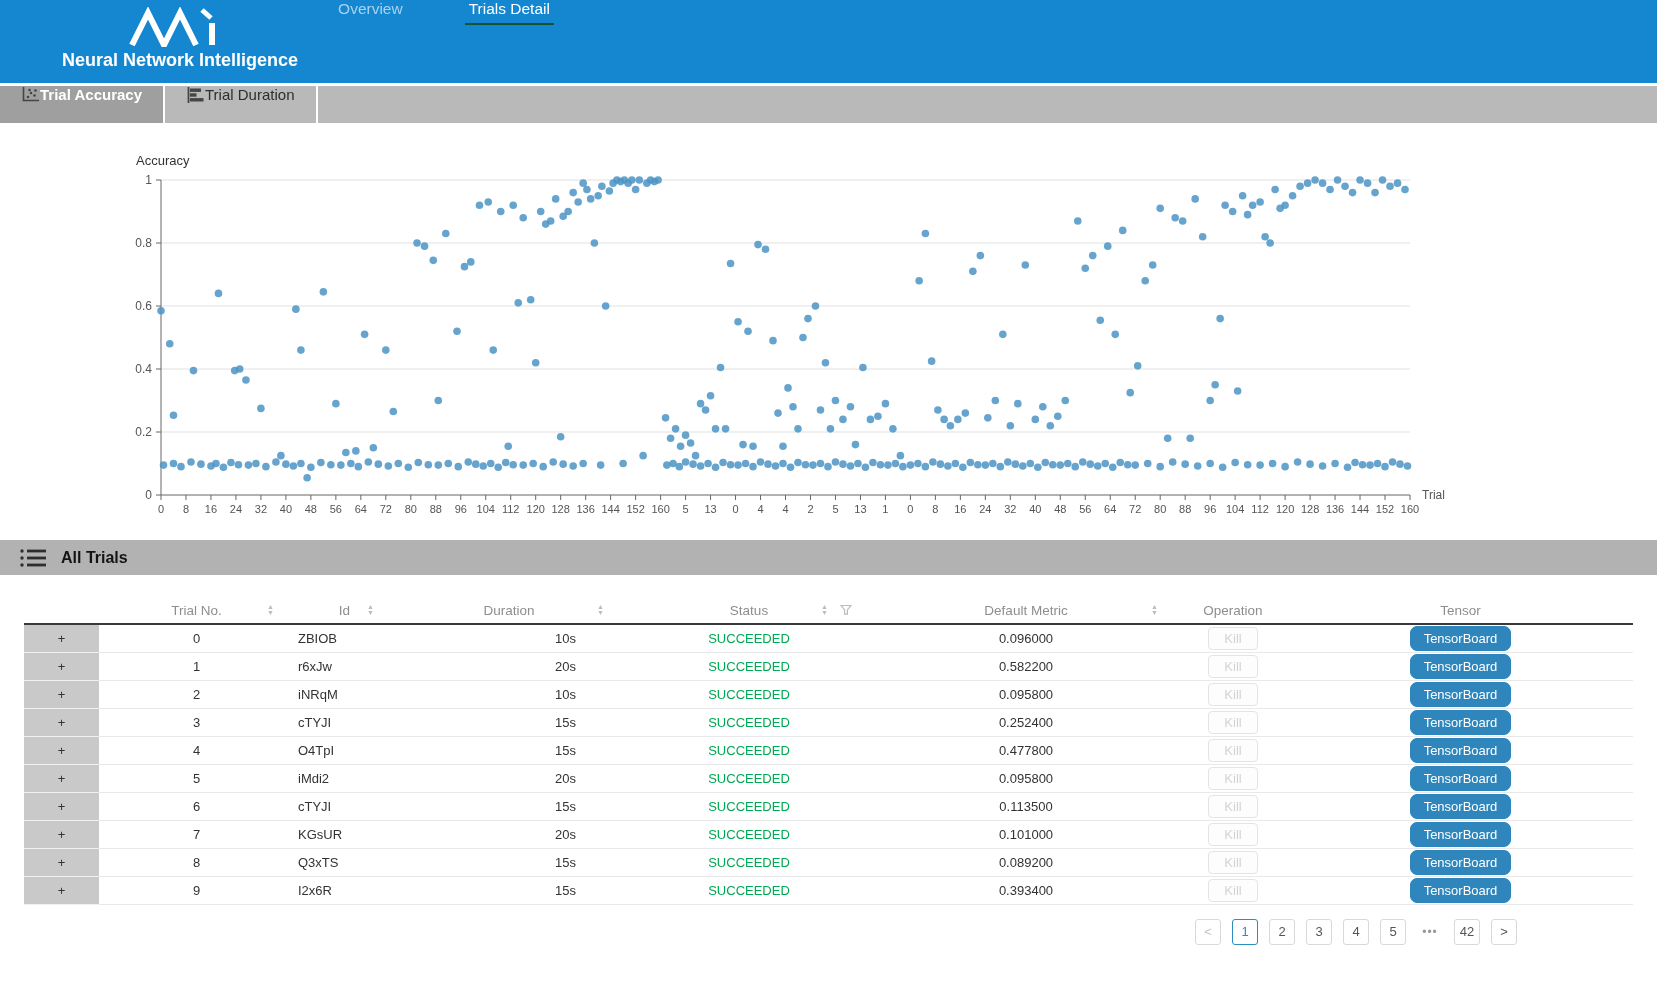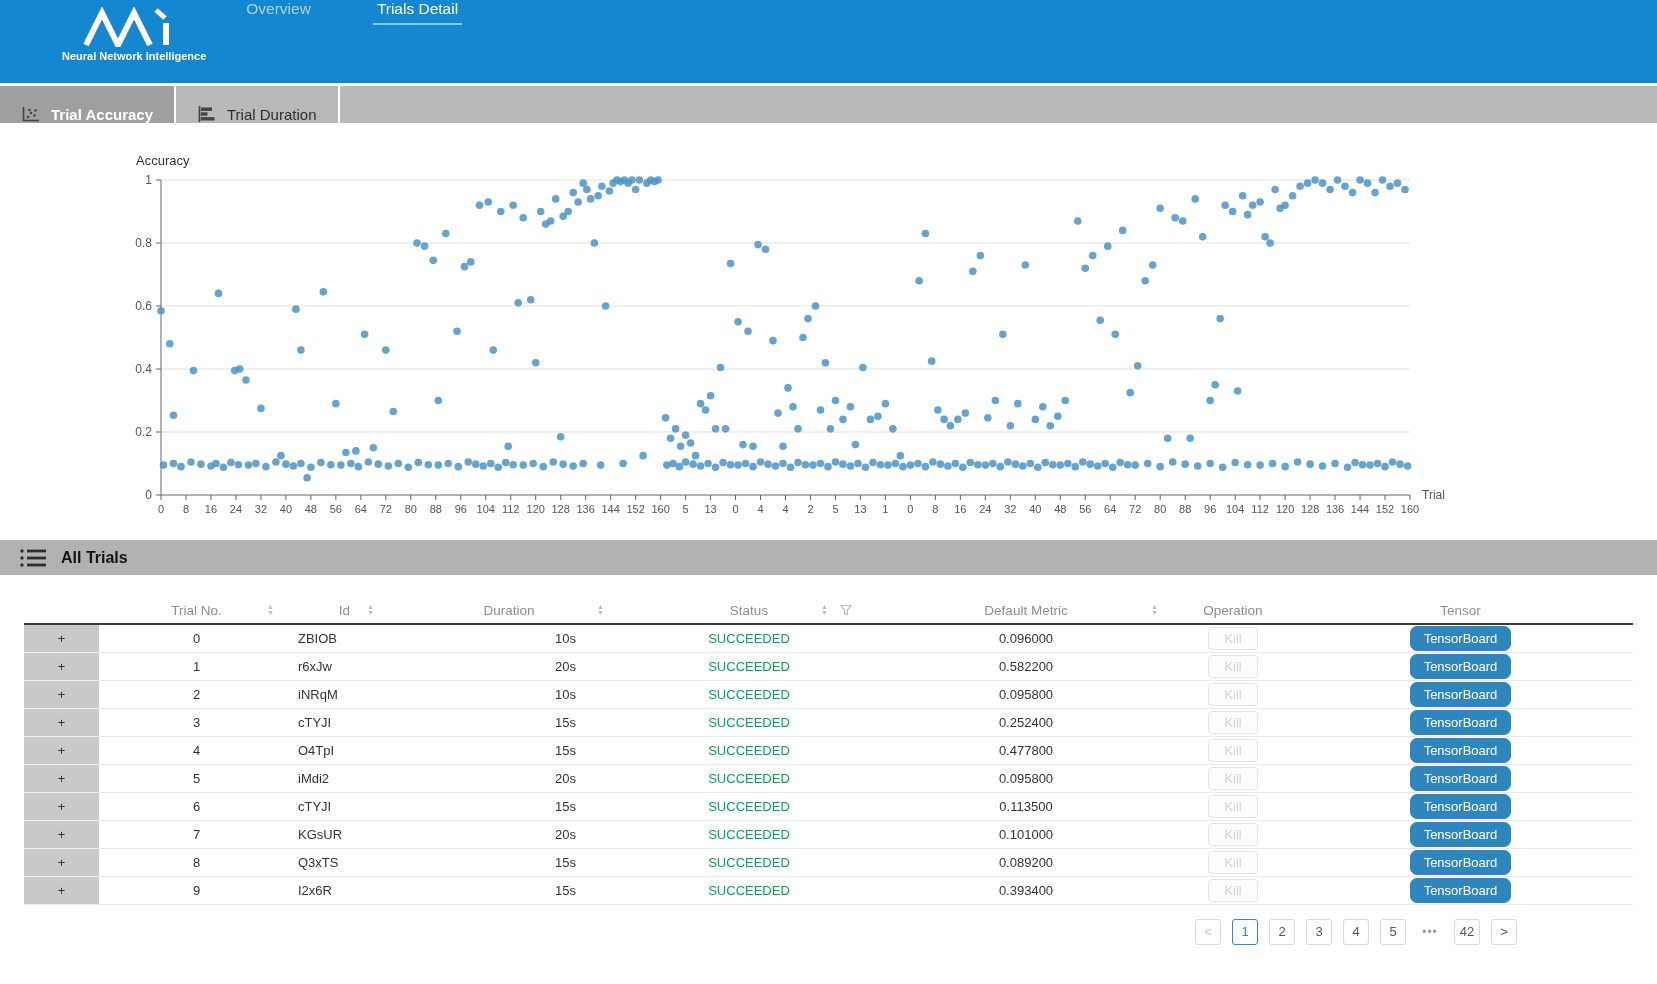--- a/index.html
+++ b/index.html
@@ -4,27 +4,27 @@
 <style>
   * { box-sizing: border-box; }
   html,body { margin:0; padding:0; }
   body {
     width:1657px; height:984px; background:#fff; overflow:hidden;
     font-family:"Liberation Sans", sans-serif;
   }
   
   .topbar { height:83px; background:#1586d0; display:flex; }
   .brand { margin-left:62px; margin-top:7px; display:flex; flex-direction:column; align-items:center; }
-  .brand-sub { color:#fff; font-size:11px; font-weight:bold; margin-top:3px; white-space:nowrap; }
+  .brand-sub { color:#fff; font-size:18px; font-weight:bold; margin-top:3px; white-space:nowrap; }
   .nav { display:flex; gap:58px; margin-left:36px; align-items:flex-start; }
   .nav-item { color:#a9d2ef; font-size:15.5px; margin-bottom:16px; padding:0 4px 5px; cursor:pointer; }
-  .nav-item.active { color:#fff; border-bottom:2px solid #7dd3fc; }
+  .nav-item.active { color:#fff; border-bottom:2px solid #14532d; }
   
   .view-tabs { display:flex; gap:2px; background:#fff; margin-top:3px; height:37px; }
-  .vtab { background:#b9b9b9; display:flex; align-items:flex-end; gap:11px; padding:0 21px; font-size:15px; color:#2e2e2e; cursor:pointer; white-space:nowrap; }
+  .vtab { background:#b9b9b9; display:flex; align-items:flex-start; padding:0 21px; font-size:15px; color:#2e2e2e; cursor:pointer; white-space:nowrap; }
   .vtab.active { background:#9f9f9f; color:#fff; font-weight:bold; }
   .vtab-fill { flex:1; background:#b9b9b9; }
   .vtab svg { flex:0 0 auto; }
   
   .chart-wrap { width:1632px; height:415px;text-align:right; }
   
   .section-bar { height:35px; background:#b2b2b2; display:flex; align-items:center; gap:13px; padding-left:18px; margin-top:2px; }
   .section-title { font-size:16px; font-weight:bold; color:#141414; }
   
   table { border-collapse:collapse; table-layout:fixed; margin:22px 24px 0 24px; width:1609px; font-size:13px; color:#333; }

